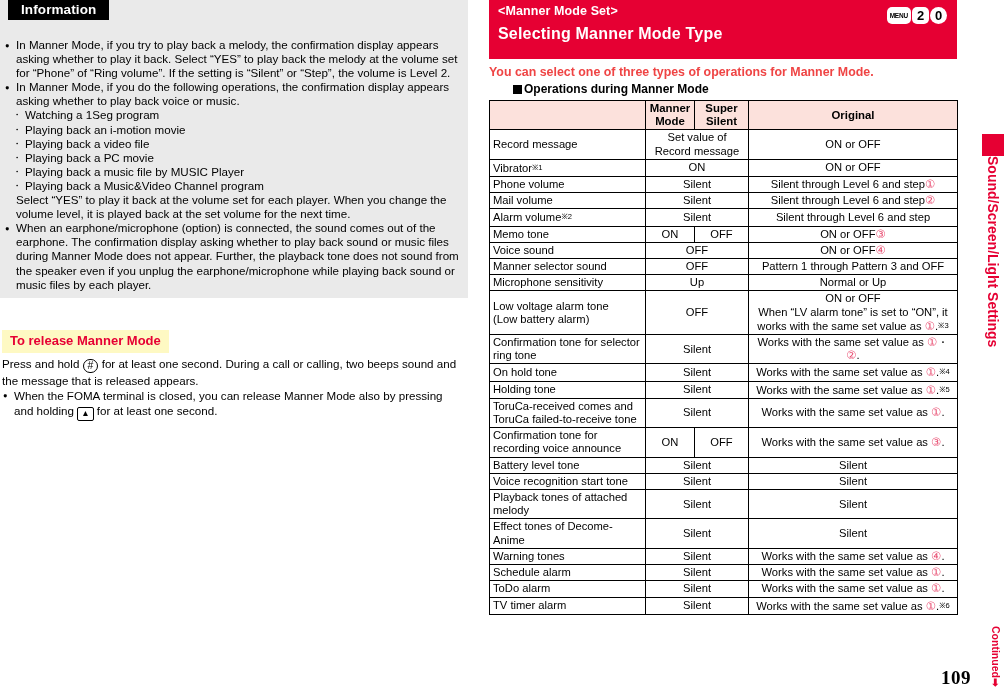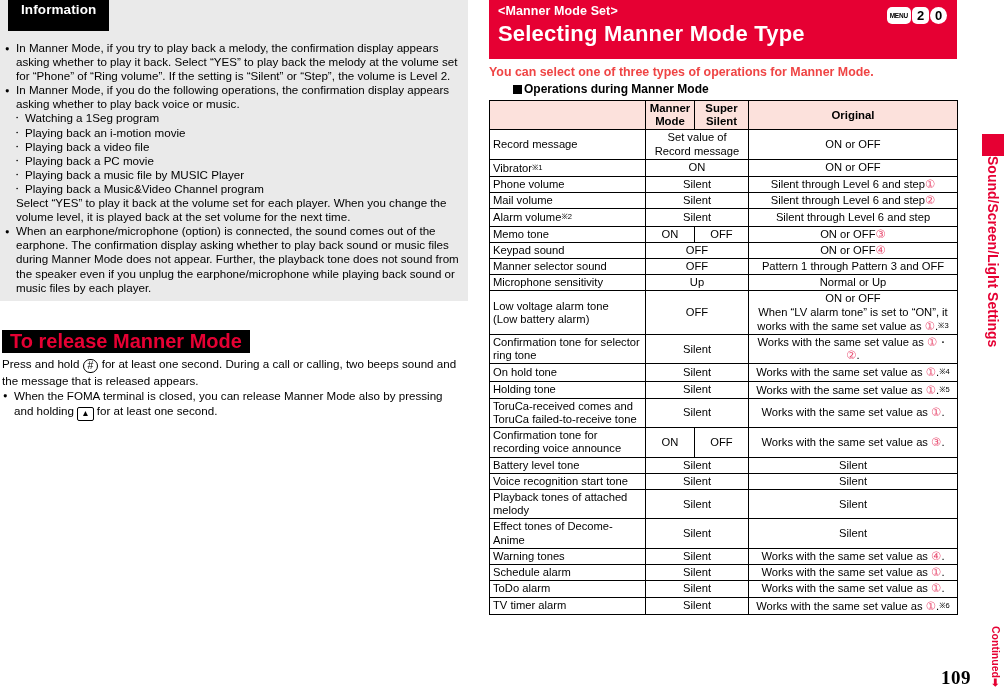--- a/index.html
+++ b/index.html
@@ -30,22 +30,22 @@
     background: #eaeaea;
     padding: 0 0 6px 0;
   }
   .info-title {
     display: inline-block;
     background: #000;
     color: #fff;
     font-weight: bold;
     font-size: 13.5px;
     line-height: 15px;
-    padding: 2px 13px 14px 13px;
-    margin: 0 0 10px 8px;
+    padding: 2px 13px 3px 13px;
+    margin: 0 0 18px 8px;
     letter-spacing: .1px;
   }
   .info-body {
     padding: 0 6px 0 4px;
   }
   .bullet-item {
     position: relative;
     padding-left: 12px;
     font-size: 11.6px;
     line-height: 14.1px;
@@ -78,24 +78,24 @@
     font-size: 11.6px;
     line-height: 14.1px;
     padding-left: 12px;
   }
 
   
   .sub-heading {
     position: absolute;
     left: 2px;
     top: 330px;
-    background: #000000;
+    background: #fef9c3;
     color: #e60033;
     font-weight: bold;
-    font-size: 20px;
+    font-size: 13px;
     line-height: 20px;
     padding: 1px 8px 2px 8px;
   }
   .release-body {
     position: absolute;
     left: 0; top: 356px;
     width: 468px;
     padding: 0 4px 0 2px;
   }
   .release-para {
@@ -138,21 +138,21 @@
     color: #fff;
     padding: 4px 0 0 9px;
   }
   .chapter-sub {
     font-size: 12.5px;
     font-weight: bold;
     line-height: 15px;
     letter-spacing: .1px;
   }
   .chapter-title {
-    font-size: 22px;
+    font-size: 16px;
     font-weight: bold;
     line-height: 28px;
     letter-spacing: .2px;
     margin-top: 1px;
   }
   .key-seq {
     position: absolute;
     right: 10px; top: 7px;
     display: flex;
     align-items: center;
@@ -387,21 +387,21 @@
             <td class="ctr" colspan="2">Silent</td>
             <td class="ctr">Silent through Level 6 and step</td>
           </tr>
           <tr>
             <td class="lbl">Memo tone</td>
             <td class="ctr">ON</td>
             <td class="ctr">OFF</td>
             <td class="ctr">ON or OFF<span class="circ">③</span></td>
           </tr>
           <tr>
-            <td class="lbl">Keypad sound</td>
+            <td class="lbl">Voice sound</td>
             <td class="ctr" colspan="2">OFF</td>
             <td class="ctr">ON or OFF<span class="circ">④</span></td>
           </tr>
           <tr>
             <td class="lbl">Manner selector sound</td>
             <td class="ctr" colspan="2">OFF</td>
             <td class="ctr">Pattern 1 through Pattern 3 and OFF</td>
           </tr>
           <tr>
             <td class="lbl">Microphone sensitivity</td>

